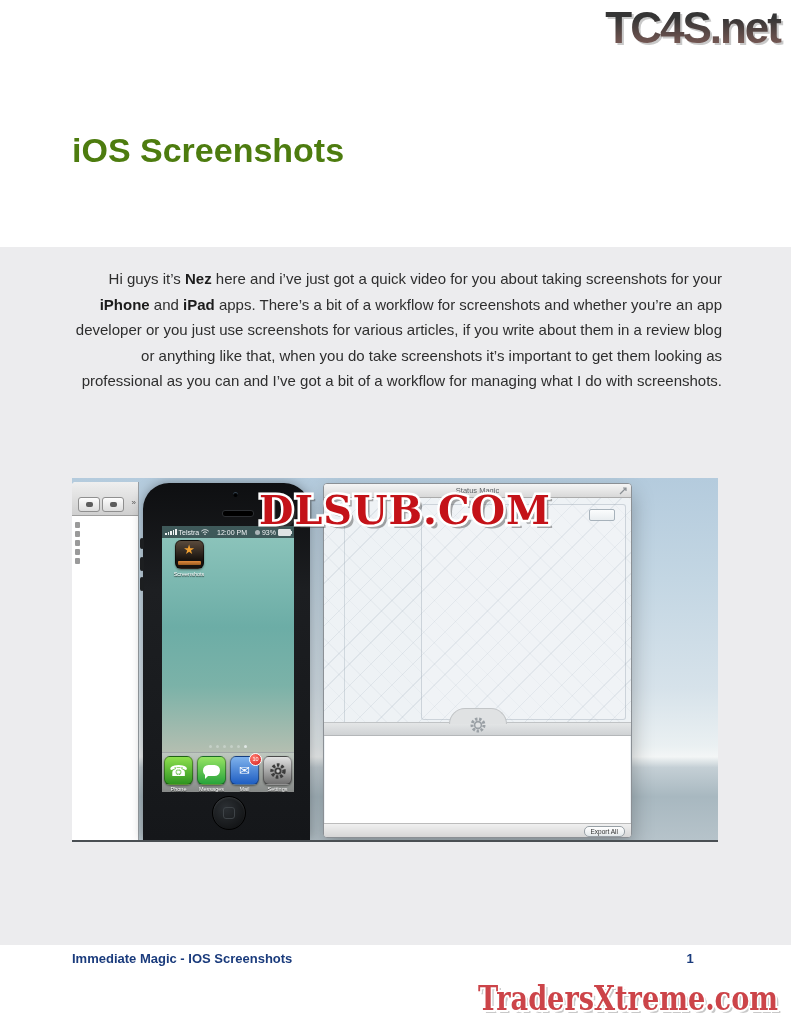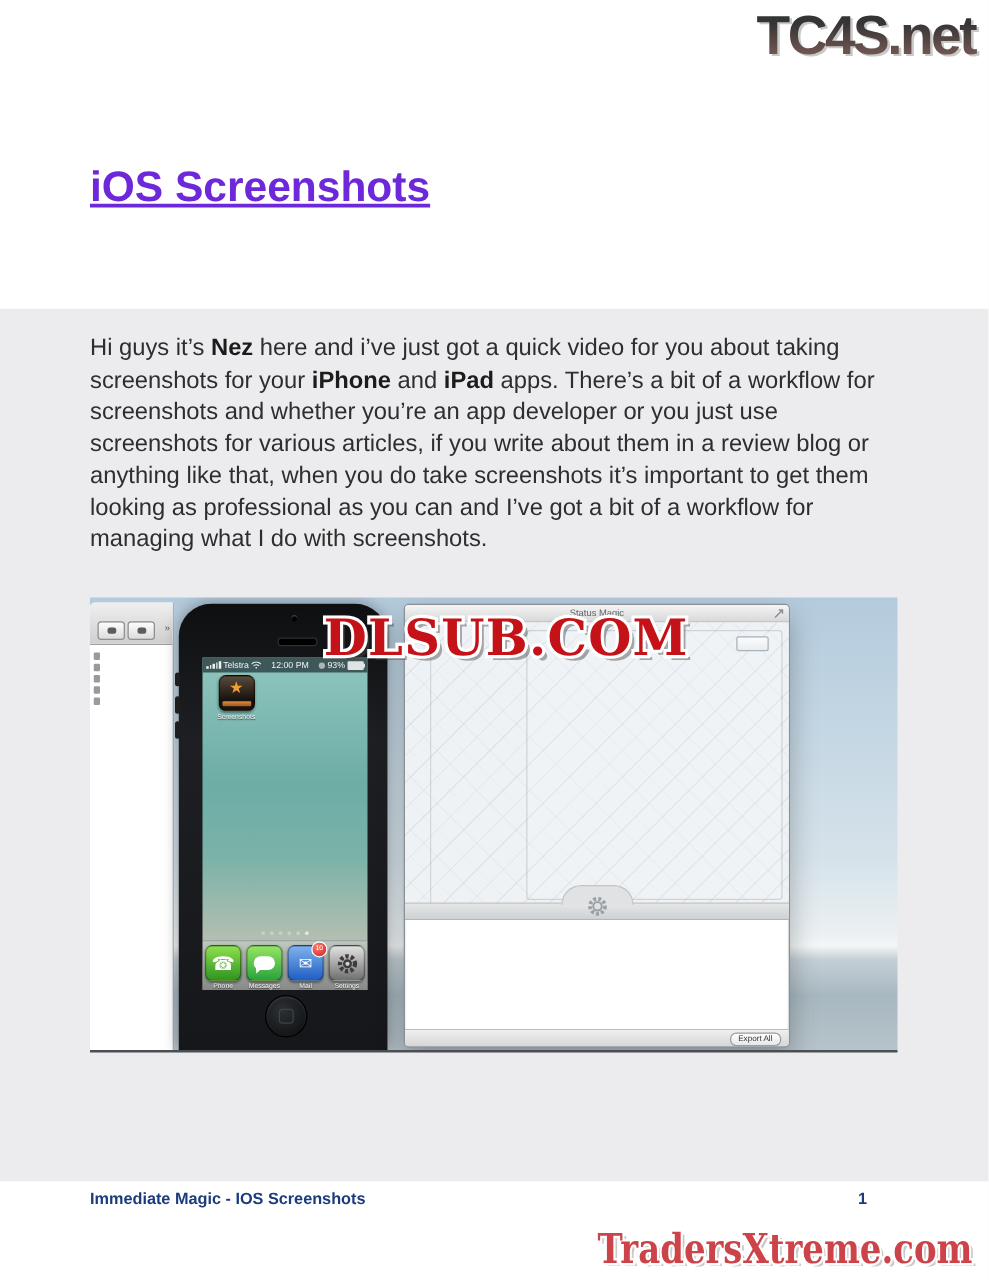--- a/index.html
+++ b/index.html
@@ -2,22 +2,22 @@
 <html><head>
 <meta charset="utf-8">
 <style>
   html,body{margin:0;padding:0;}
   body{font-family:"Liberation Sans",sans-serif;background:#fff;}
   .page{position:relative;width:791px;height:1024px;background:#ffffff;overflow:hidden;}
   .band{position:absolute;left:0;top:247px;width:791px;height:698px;background:#ececee;}
   
   .tc4s{position:absolute;right:3px;top:2px;}
   
-  .title{position:absolute;left:72px;top:108px;font-size:34px;font-weight:bold;color:#6d28d9;letter-spacing:0;text-decoration:underline;}
-  .bodycopy{position:absolute;left:72px;top:266px;width:650px;font-size:19px;line-height:25.5px;color:#2e2e2e;}
+  .title{position:absolute;left:72px;top:108px;font-size:34px;font-weight:bold;color:#4d7c0f;letter-spacing:0;}
+  .bodycopy{position:absolute;left:72px;top:266px;width:650px;font-size:15px;line-height:25.5px;color:#2e2e2e;text-align:right;}
   .bodycopy p{margin:0;}
   .bodycopy p + p{margin-top:16px;}
   .bodycopy b{color:#1c1c1c;}
   
   .figure{position:absolute;left:72px;top:478px;width:646px;height:362px;overflow:hidden;
     background:linear-gradient(#b4cbdd 0%, #c3d6e3 28%, #d6e2ea 58%, #eaf0f2 74%, #f3f6f6 77%, #c4cfd5 80%, #a8b8c0 88%, #b6c3ca 100%);
     border-bottom:2px solid #4a4f53;}
   
   .lwin{position:absolute;left:0;top:4px;width:66px;height:358px;background:#fff;border-right:1px solid #989ea3;border-radius:4px 0 0 0;}
   .lwin-head{position:absolute;left:0;top:0;width:100%;height:33px;background:linear-gradient(#efefef,#cfcfcf);border-bottom:1px solid #9f9f9f;border-radius:4px 0 0 0;}

